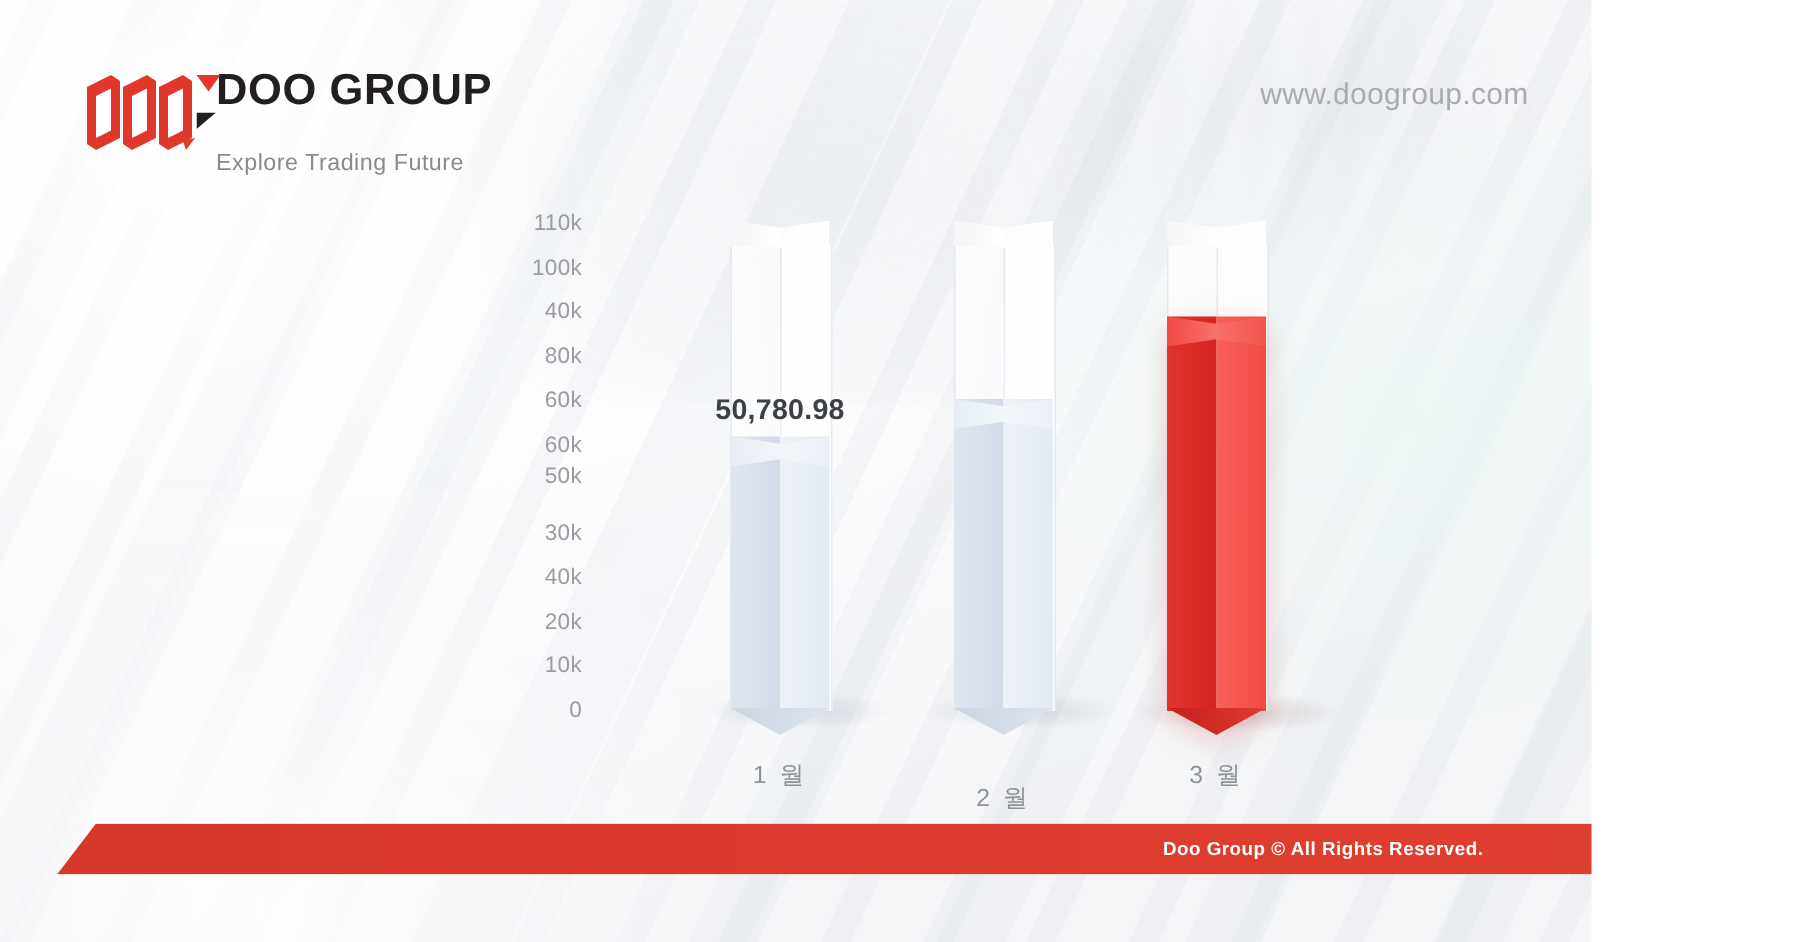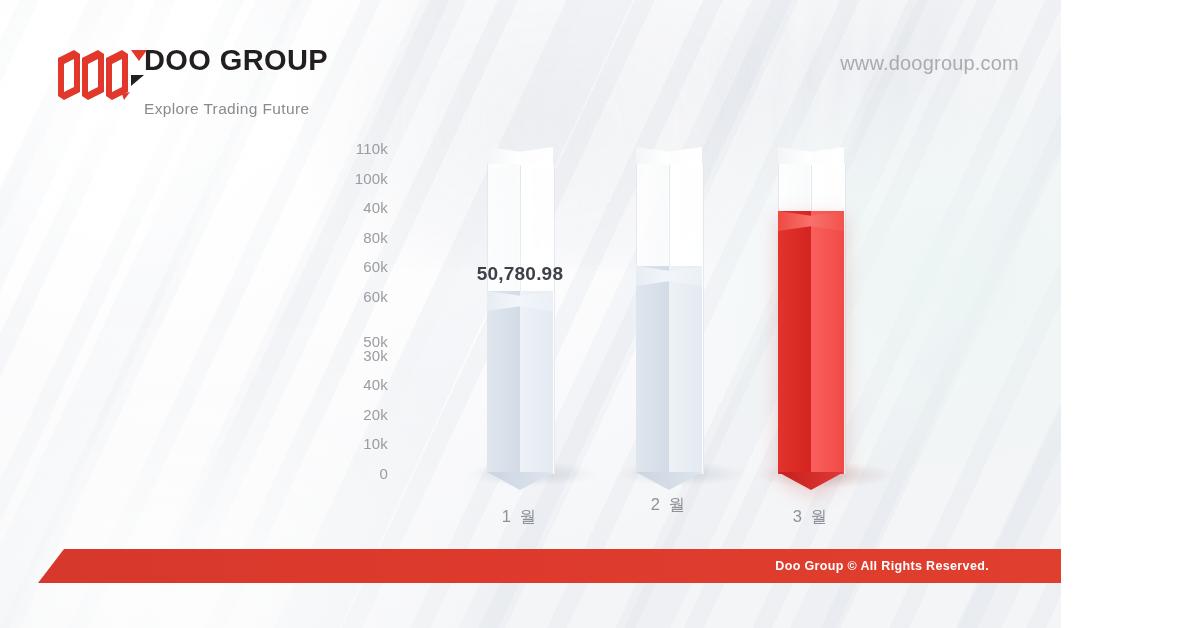--- a/index.html
+++ b/index.html
@@ -205,21 +205,21 @@
 
   <div class="chart">
 
     <div class="y-axis">
       <div class="y-tick" style="top:11px">110k</div>
       <div class="y-tick" style="top:41px">100k</div>
       <div class="y-tick" style="top:70px">40k</div>
       <div class="y-tick" style="top:100px">80k</div>
       <div class="y-tick" style="top:129px">60k</div>
       <div class="y-tick" style="top:159px">60k</div>
-      <div class="y-tick" style="top:204px">50k</div>
+      <div class="y-tick" style="top:180px">50k</div>
       <div class="y-tick" style="top:218px">30k</div>
       <div class="y-tick" style="top:247px">40k</div>
       <div class="y-tick" style="top:277px">20k</div>
       <div class="y-tick" style="top:306px">10k</div>
       <div class="y-tick" style="top:336px">0</div>
     </div>
 
     <div class="bar-shadow" style="left:468px;top:462px;width:128px;height:24px;"></div>
     <div class="bar-col" style="left:487px;top:147px;width:66px;height:327px;">
       <div class="shell" style="height:327px;">
@@ -246,21 +246,21 @@
         <div class="shell-edge" style="top:18px;height:308px;"></div>
       </div>
 
       <div class="fill-wrap" style="top:119px;height:208px;">
         <div class="fill-face l" style="background:linear-gradient(90deg,#dfe6ee 0%,#d2dbe6 100%);"></div>
         <div class="fill-face r" style="background:linear-gradient(90deg,#eef2f7 0%,#e3eaf2 100%);"></div>
         <div class="fill-top" style="background:linear-gradient(90deg,#e7edf4 0%,#f2f6fa 50%,#eaf0f6 100%);"></div>
         <div class="fill-bottom" style="background:linear-gradient(90deg,#cbd5e1 0%,#dde4ed 100%);"></div>
       </div>
     </div>
-    <div class="x-label" style="left:609px;top:494px;">2 월</div>
+    <div class="x-label" style="left:609px;top:521px;">2 월</div>
 
     <div class="bar-shadow" style="left:758px;top:462px;width:136px;height:26px;background:radial-gradient(ellipse at 50% 50%, rgba(150,100,100,.26) 0%, rgba(150,100,100,0) 72%);"></div>
     <div class="bar-col" style="left:778px;top:147px;width:66px;height:327px;">
       <div class="shell" style="height:327px;">
         <div class="shell-top"></div>
         <div class="shell-body" style="top:17px;height:310px;"></div>
         <div class="shell-edge" style="top:18px;height:308px;"></div>
       </div>
 
       <div class="fill-wrap" style="top:64px;height:263px;filter:drop-shadow(0 6px 10px rgba(200,60,50,.22));">

